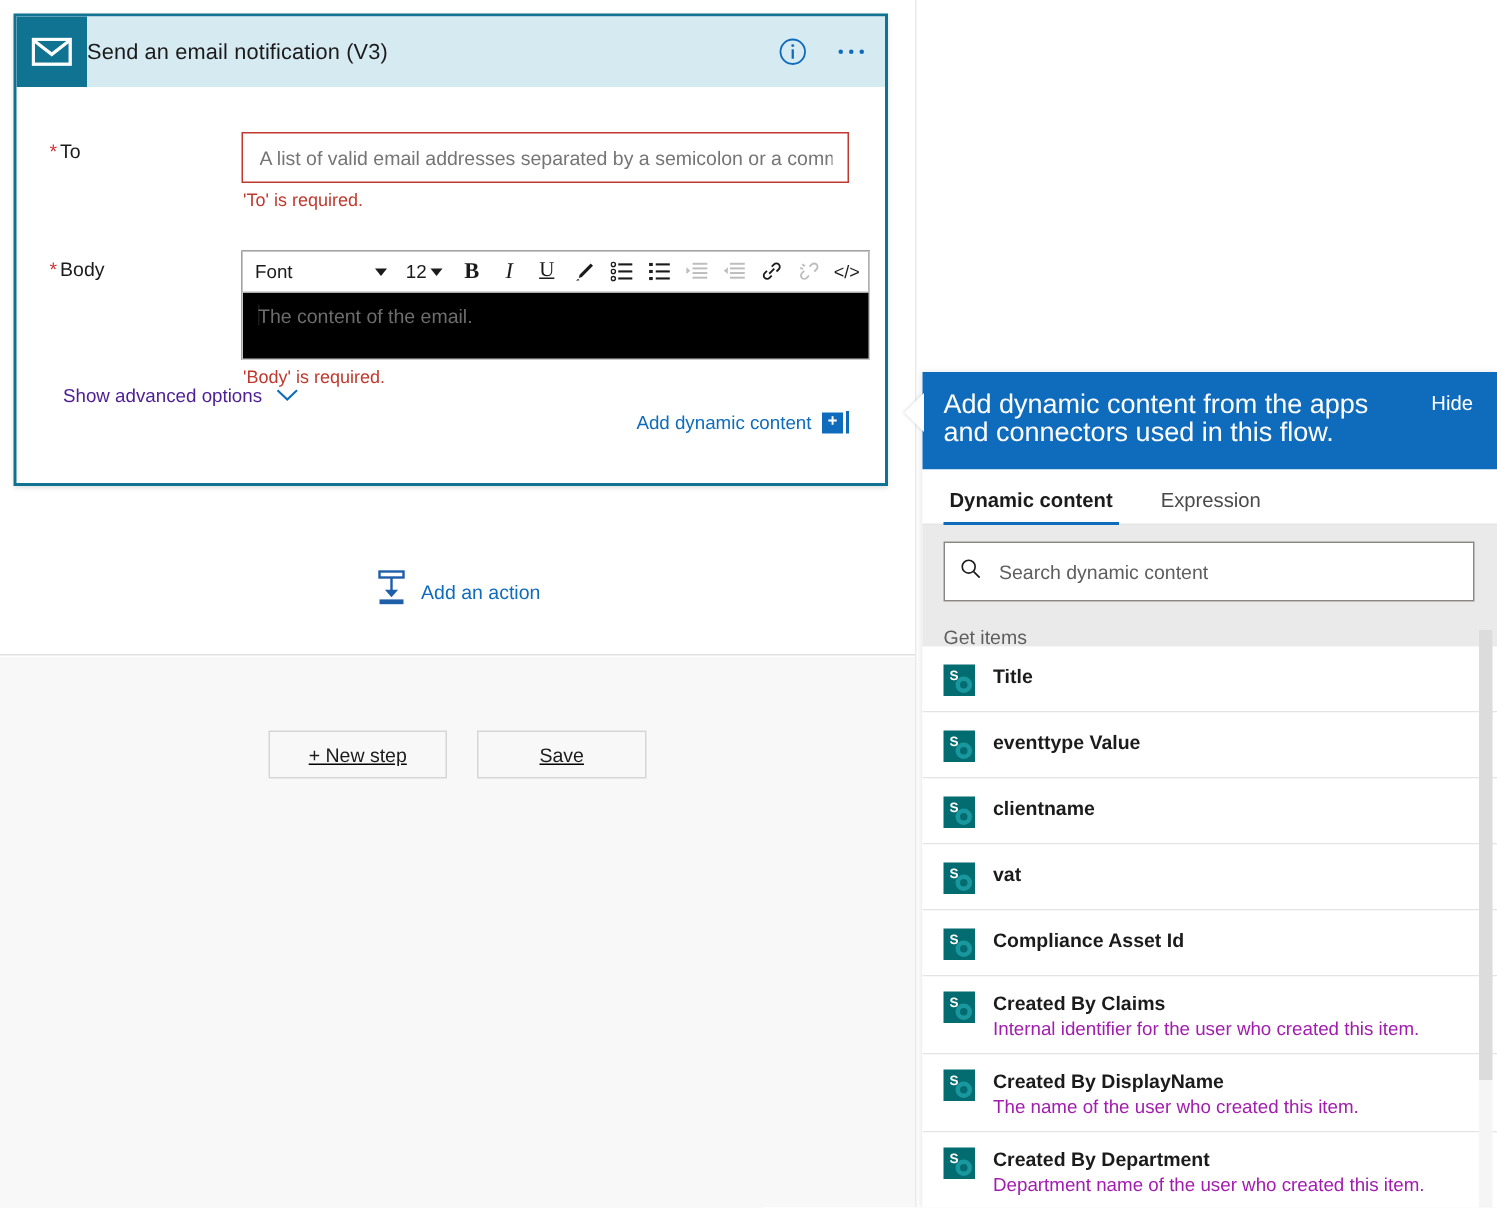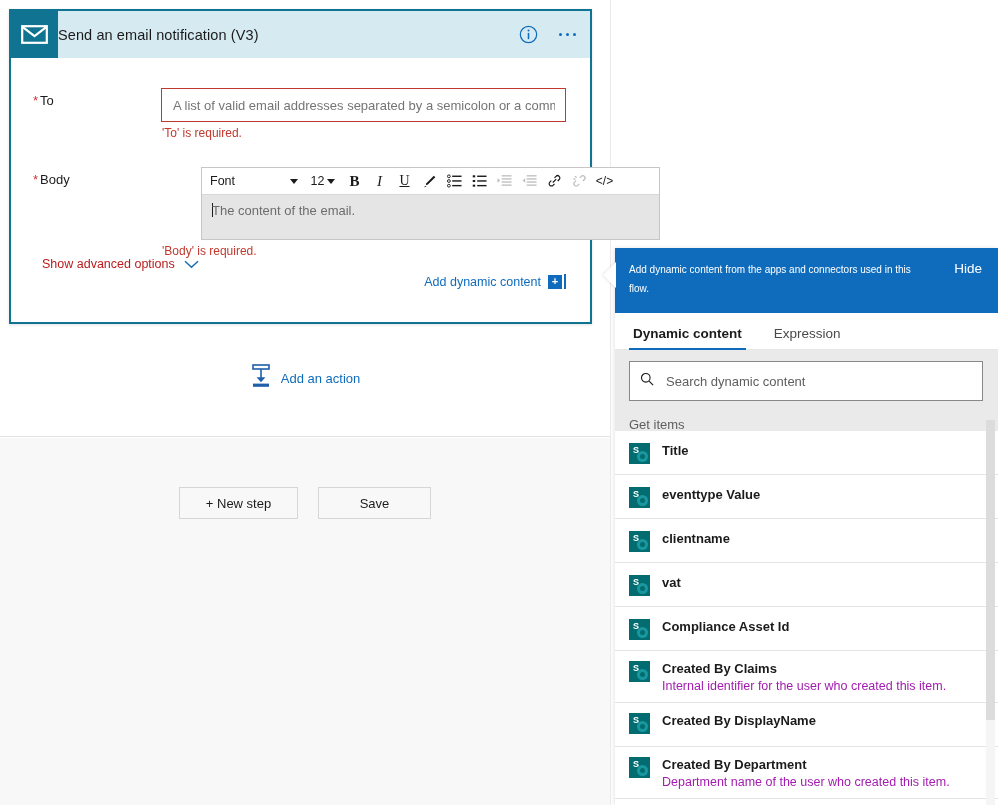--- a/index.html
+++ b/index.html
@@ -120,23 +120,22 @@
     color: #c0392e;
     font-size: 12px;
     margin-top: 4px;
     margin-bottom: 9px;
     padding-left: 1px;
   }
 
   
   .rte {
     border: 1px solid #c8c6c4;
-    background: #e5e5e5;
+    background: #000000;
     width: 100%;
-    margin-left: 40px;
   }
   .rte-toolbar {
     height: 27px;
     border-bottom: 1px solid #d8d8d8;
     display: flex;
     align-items: center;
     padding: 0 2px;
     background: #ffffff;
   }
   .font-select {
@@ -222,43 +221,44 @@
     margin-left: 2px;
     vertical-align: -3px;
   }
 
   .adv-row {
     position: absolute;
     left: 0; bottom: 16px;
     padding-left: 31px;
     display: flex; align-items: center;
   }
-  .adv-link { font-size: 12.5px; color: #b91c1c; }
+  .adv-link { font-size: 12.5px; color: #4c1d95; }
   .chev-dn { margin-left: 9px; display: block; }
 
   
   .add-action {
     position: absolute;
-    left: 0; top: 364px;
+    left: 0; top: 380px;
     width: 610px;
     display: flex;
     justify-content: center;
     align-items: center;
   }
   .add-action-inner { display: flex; align-items: center; gap: 9px; }
   .add-action-label { font-size: 13px; color: #0f6cbd; }
 
   
   .btn-row {
     position: absolute;
     left: 0; top: 487px;
     width: 610px;
     display: flex;
     justify-content: center;
     gap: 20px;
+    text-decoration: underline;
   }
   .btn {
     min-width: 119px;
     height: 32px;
     background: #f8f8f8;
     border: 1px solid #d6d6d6;
     font-size: 13px;
     color: #1b1b1b;
     display: flex; align-items: center; justify-content: center;
     font-family: "Liberation Sans", sans-serif;
@@ -285,21 +285,21 @@
   .dc-header {
     background: #0f6cbd;
     min-height: 65px;
     padding: 12px 16px 12px 14px;
     display: flex;
     align-items: flex-start;
     justify-content: space-between;
   }
   .dc-header-text {
     color: #ffffff;
-    font-size: 10px;
+    font-size: 18px;
     line-height: 19px;
     max-width: 300px;
   }
   .dc-hide {
     color: #ffffff;
     font-size: 13.5px;
     margin-left: 8px;
     white-space: nowrap;
     padding-top: 1px;
   }
@@ -704,20 +704,21 @@
       </div>
     </div>
 
     <div class="dc-item with-desc">
       <span class="sp-icon">
           <span>S</span>
           <i></i>
         </span>
       <div class="dc-item-text">
         <div class="dc-item-label">Created By DisplayName</div>
+        <div class="dc-item-desc">The name of the user who created this item.</div>
       </div>
     </div>
 
     <div class="dc-item with-desc">
       <span class="sp-icon">
           <span>S</span>
           <i></i>
         </span>
       <div class="dc-item-text">
         <div class="dc-item-label">Created By Department</div>

